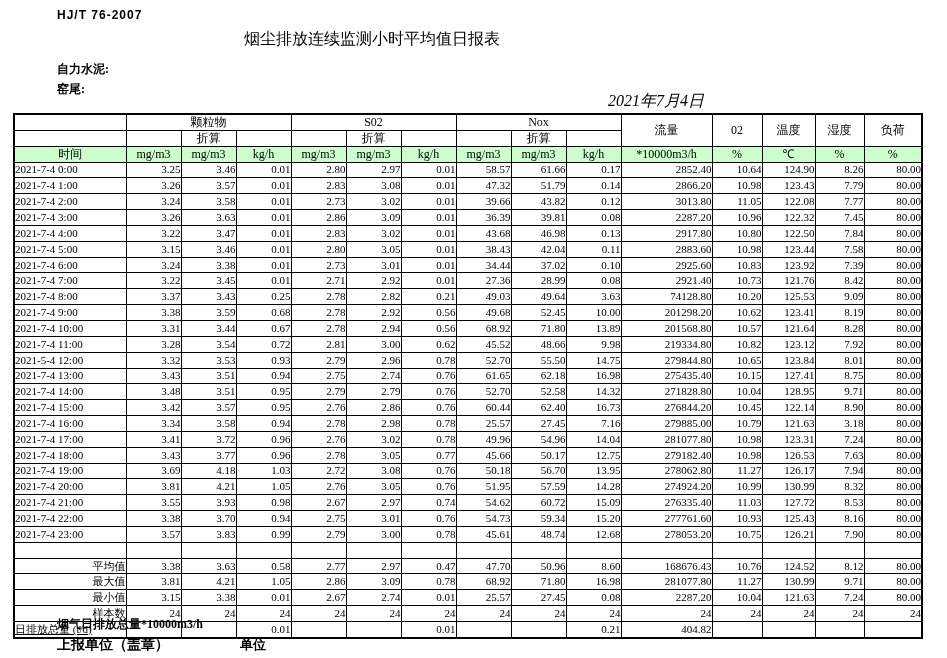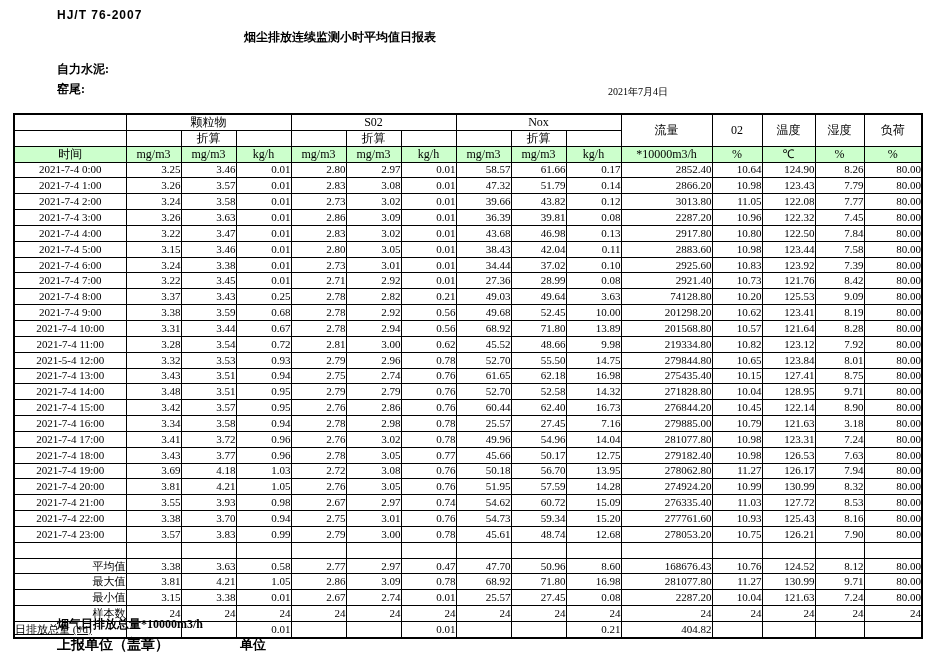--- a/index.html
+++ b/index.html
@@ -3,41 +3,41 @@
 <meta charset="utf-8">
 <style>
   :root{ --header-green:#ccffcc; --line:#000000; }
   html,body{margin:0;padding:0;}
   body{
     width:947px;height:658px;background:#ffffff;position:relative;
     font-family:"Liberation Serif", serif; color:#000; overflow:hidden;
   }
   .abs{position:absolute;margin-left:32px;}
   #std-code{left:25px;top:8px;font-size:12px;font-weight:bold;letter-spacing:1px;font-family:"Liberation Sans",sans-serif;}
-  #page-title{left:212px;top:29px;font-size:12px;font-weight:bold;}
+  #page-title{left:212px;top:29px;font-size:16px;font-weight:normal;}
   #company-line{left:25px;top:61px;font-size:12px;font-weight:bold;}
   #location-line{left:25px;top:81px;font-size:12px;font-weight:bold;}
-  #date-line{left:576px;top:85px;font-size:10px;}
+  #date-line{left:576px;top:91px;font-size:16px;font-style:italic;}
 
   #report-table{
     position:absolute;left:13px;top:113px;width:910px;
     border-collapse:collapse;table-layout:fixed;
     border:2px solid var(--line);
   }
   #report-table td{
     border:1px solid var(--line);
     height:14.85px;line-height:13px;
     font-size:11px;padding:0;
     white-space:nowrap;overflow:hidden;
   }
   #report-table thead td{text-align:center;font-size:12px;}
   tr.units-row td{background:var(--header-green);text-align:center;font-size:11px;margin-left:26px;}
   tr.units-row td.time-head{font-size:12px;}
   td.num{text-align:right;padding-right:8px;}
-  td.time-cell{text-align:center;padding-right:3px;}
+  td.time-cell{text-align:left;padding-right:3px;}
   td.sum-label{text-align:right;padding-right:3px;font-size:12px;}
   td.total-label{text-align:left;padding-left:2px;font-size:12px;text-decoration:underline;}
   tr.samples-row td{border-bottom:2px solid var(--line);}
 
   #flue-note{left:25px;top:616px;font-size:12px;font-weight:bold;}
   #stamp-line{left:25px;top:636px;font-size:14px;font-weight:bold;}
   #unit-label{left:208px;top:636px;font-size:13px;font-weight:bold;}
 </style>
 </head>
 <body>

